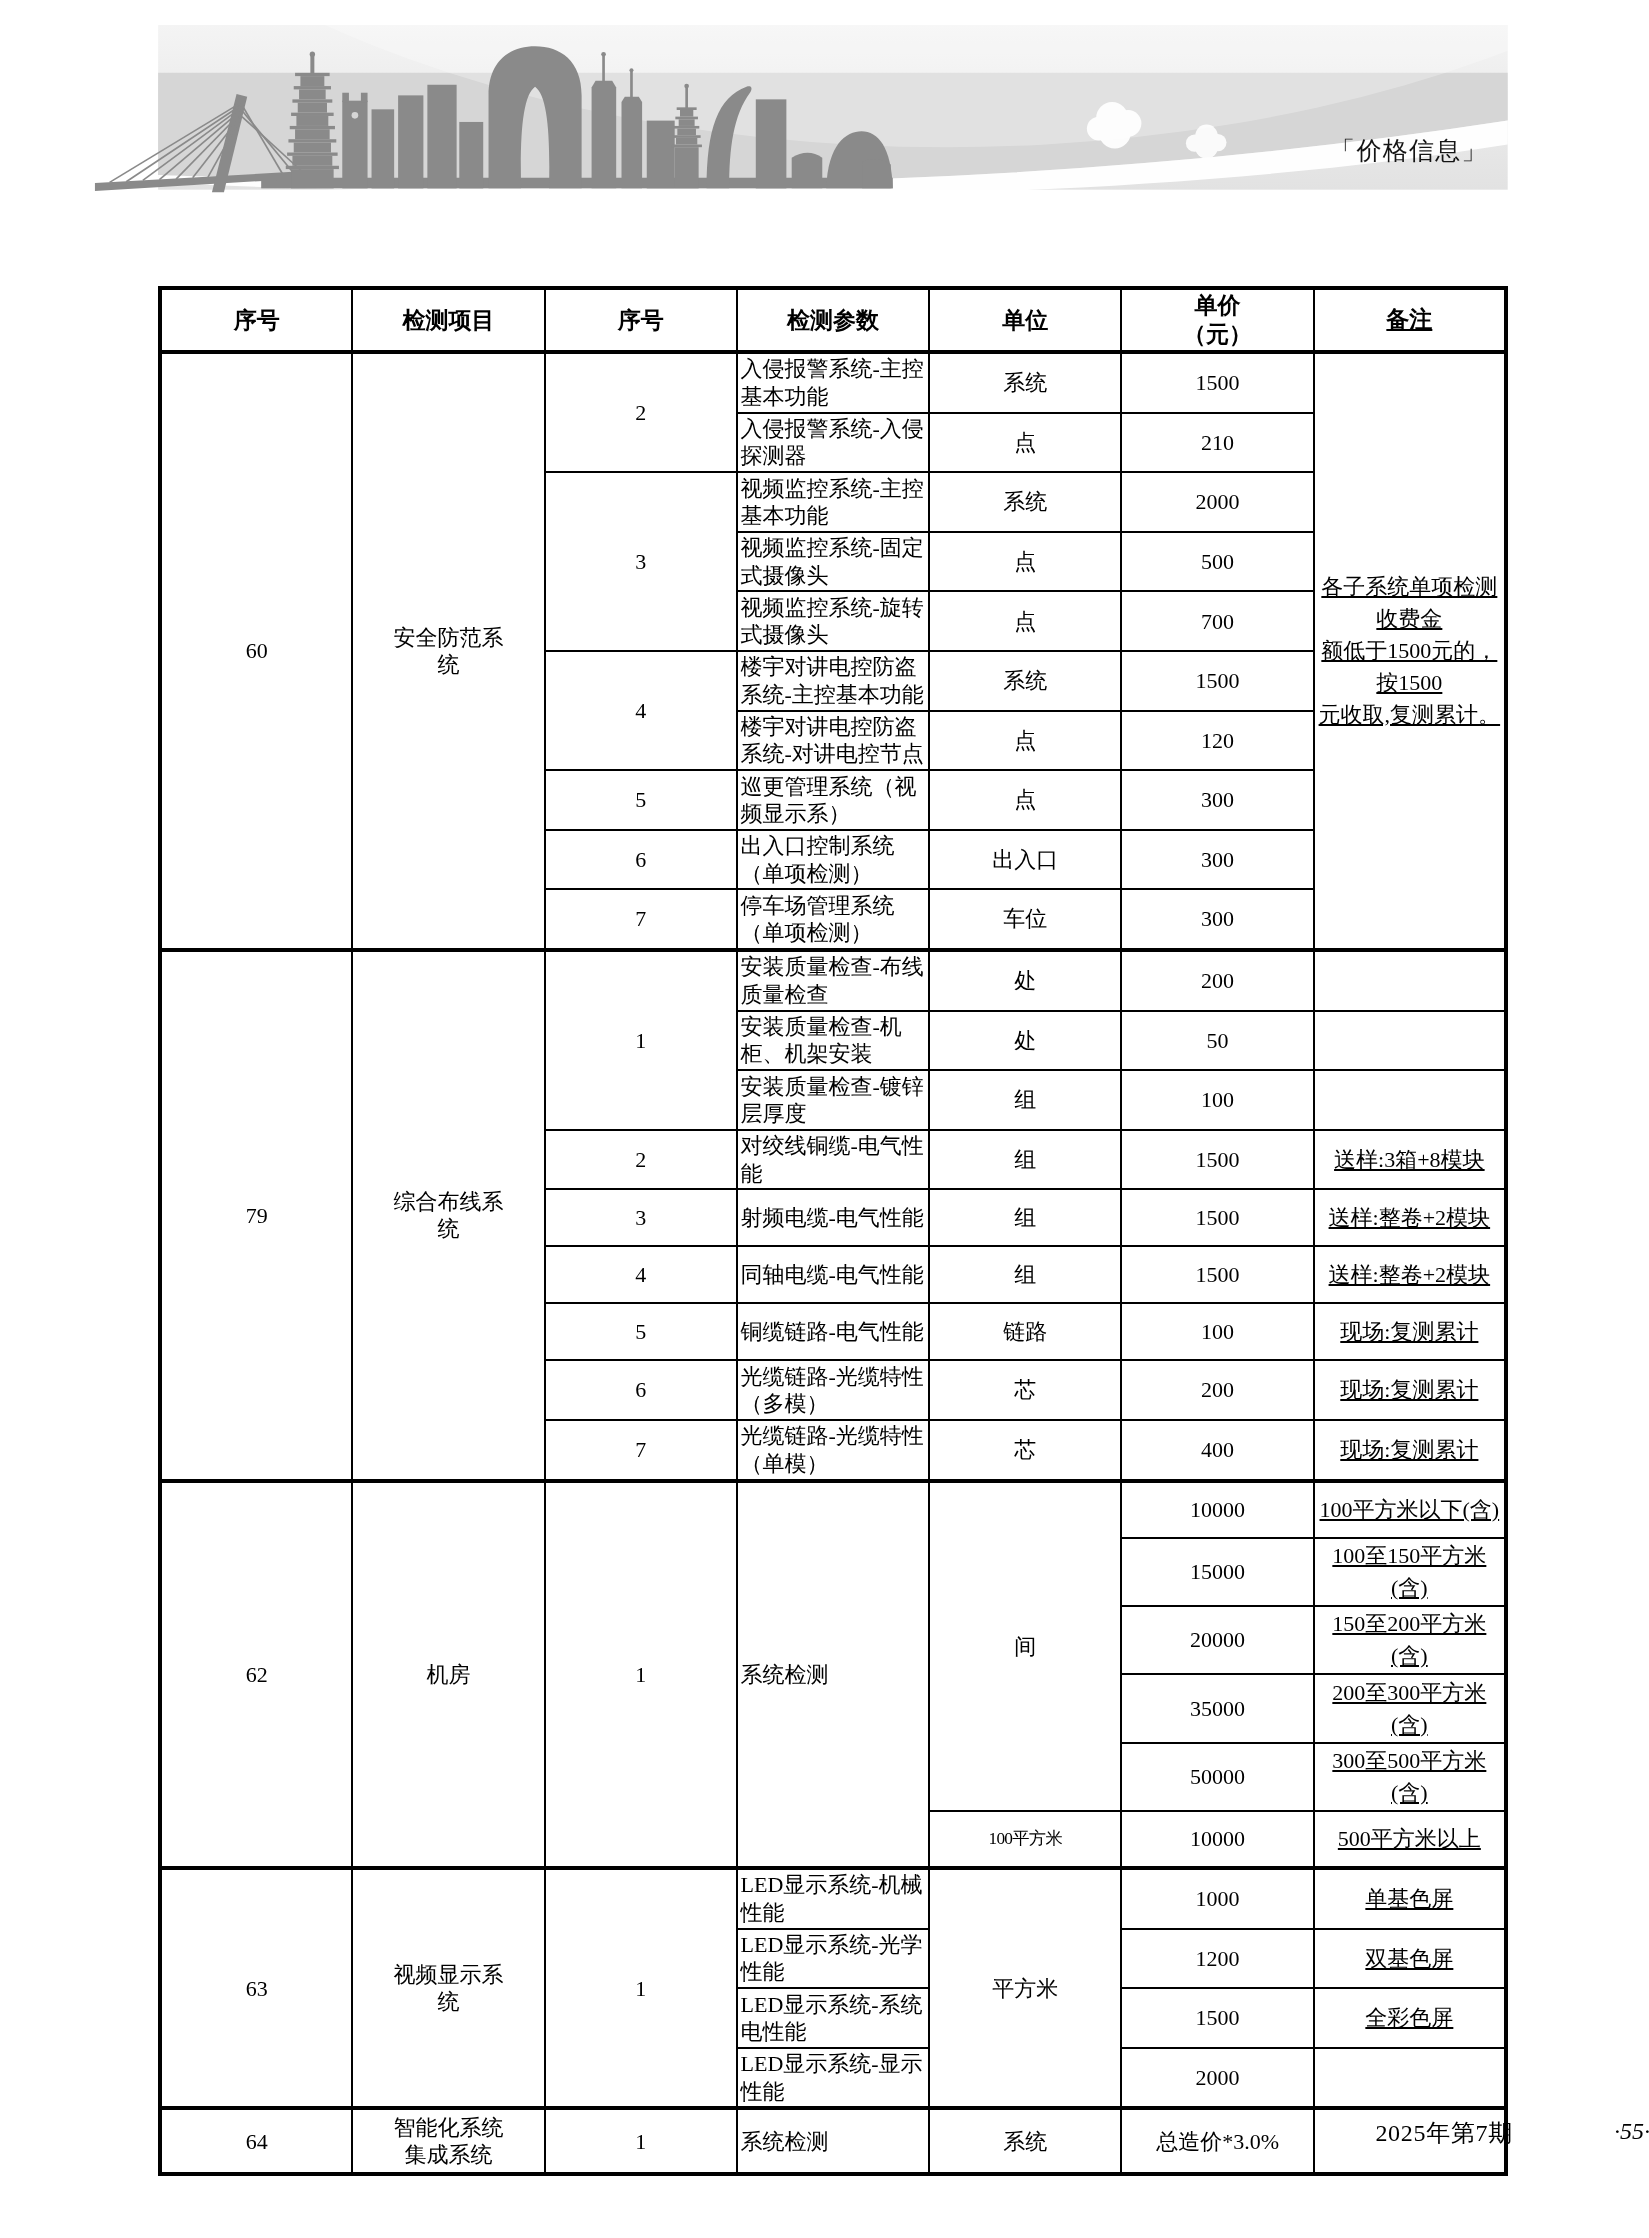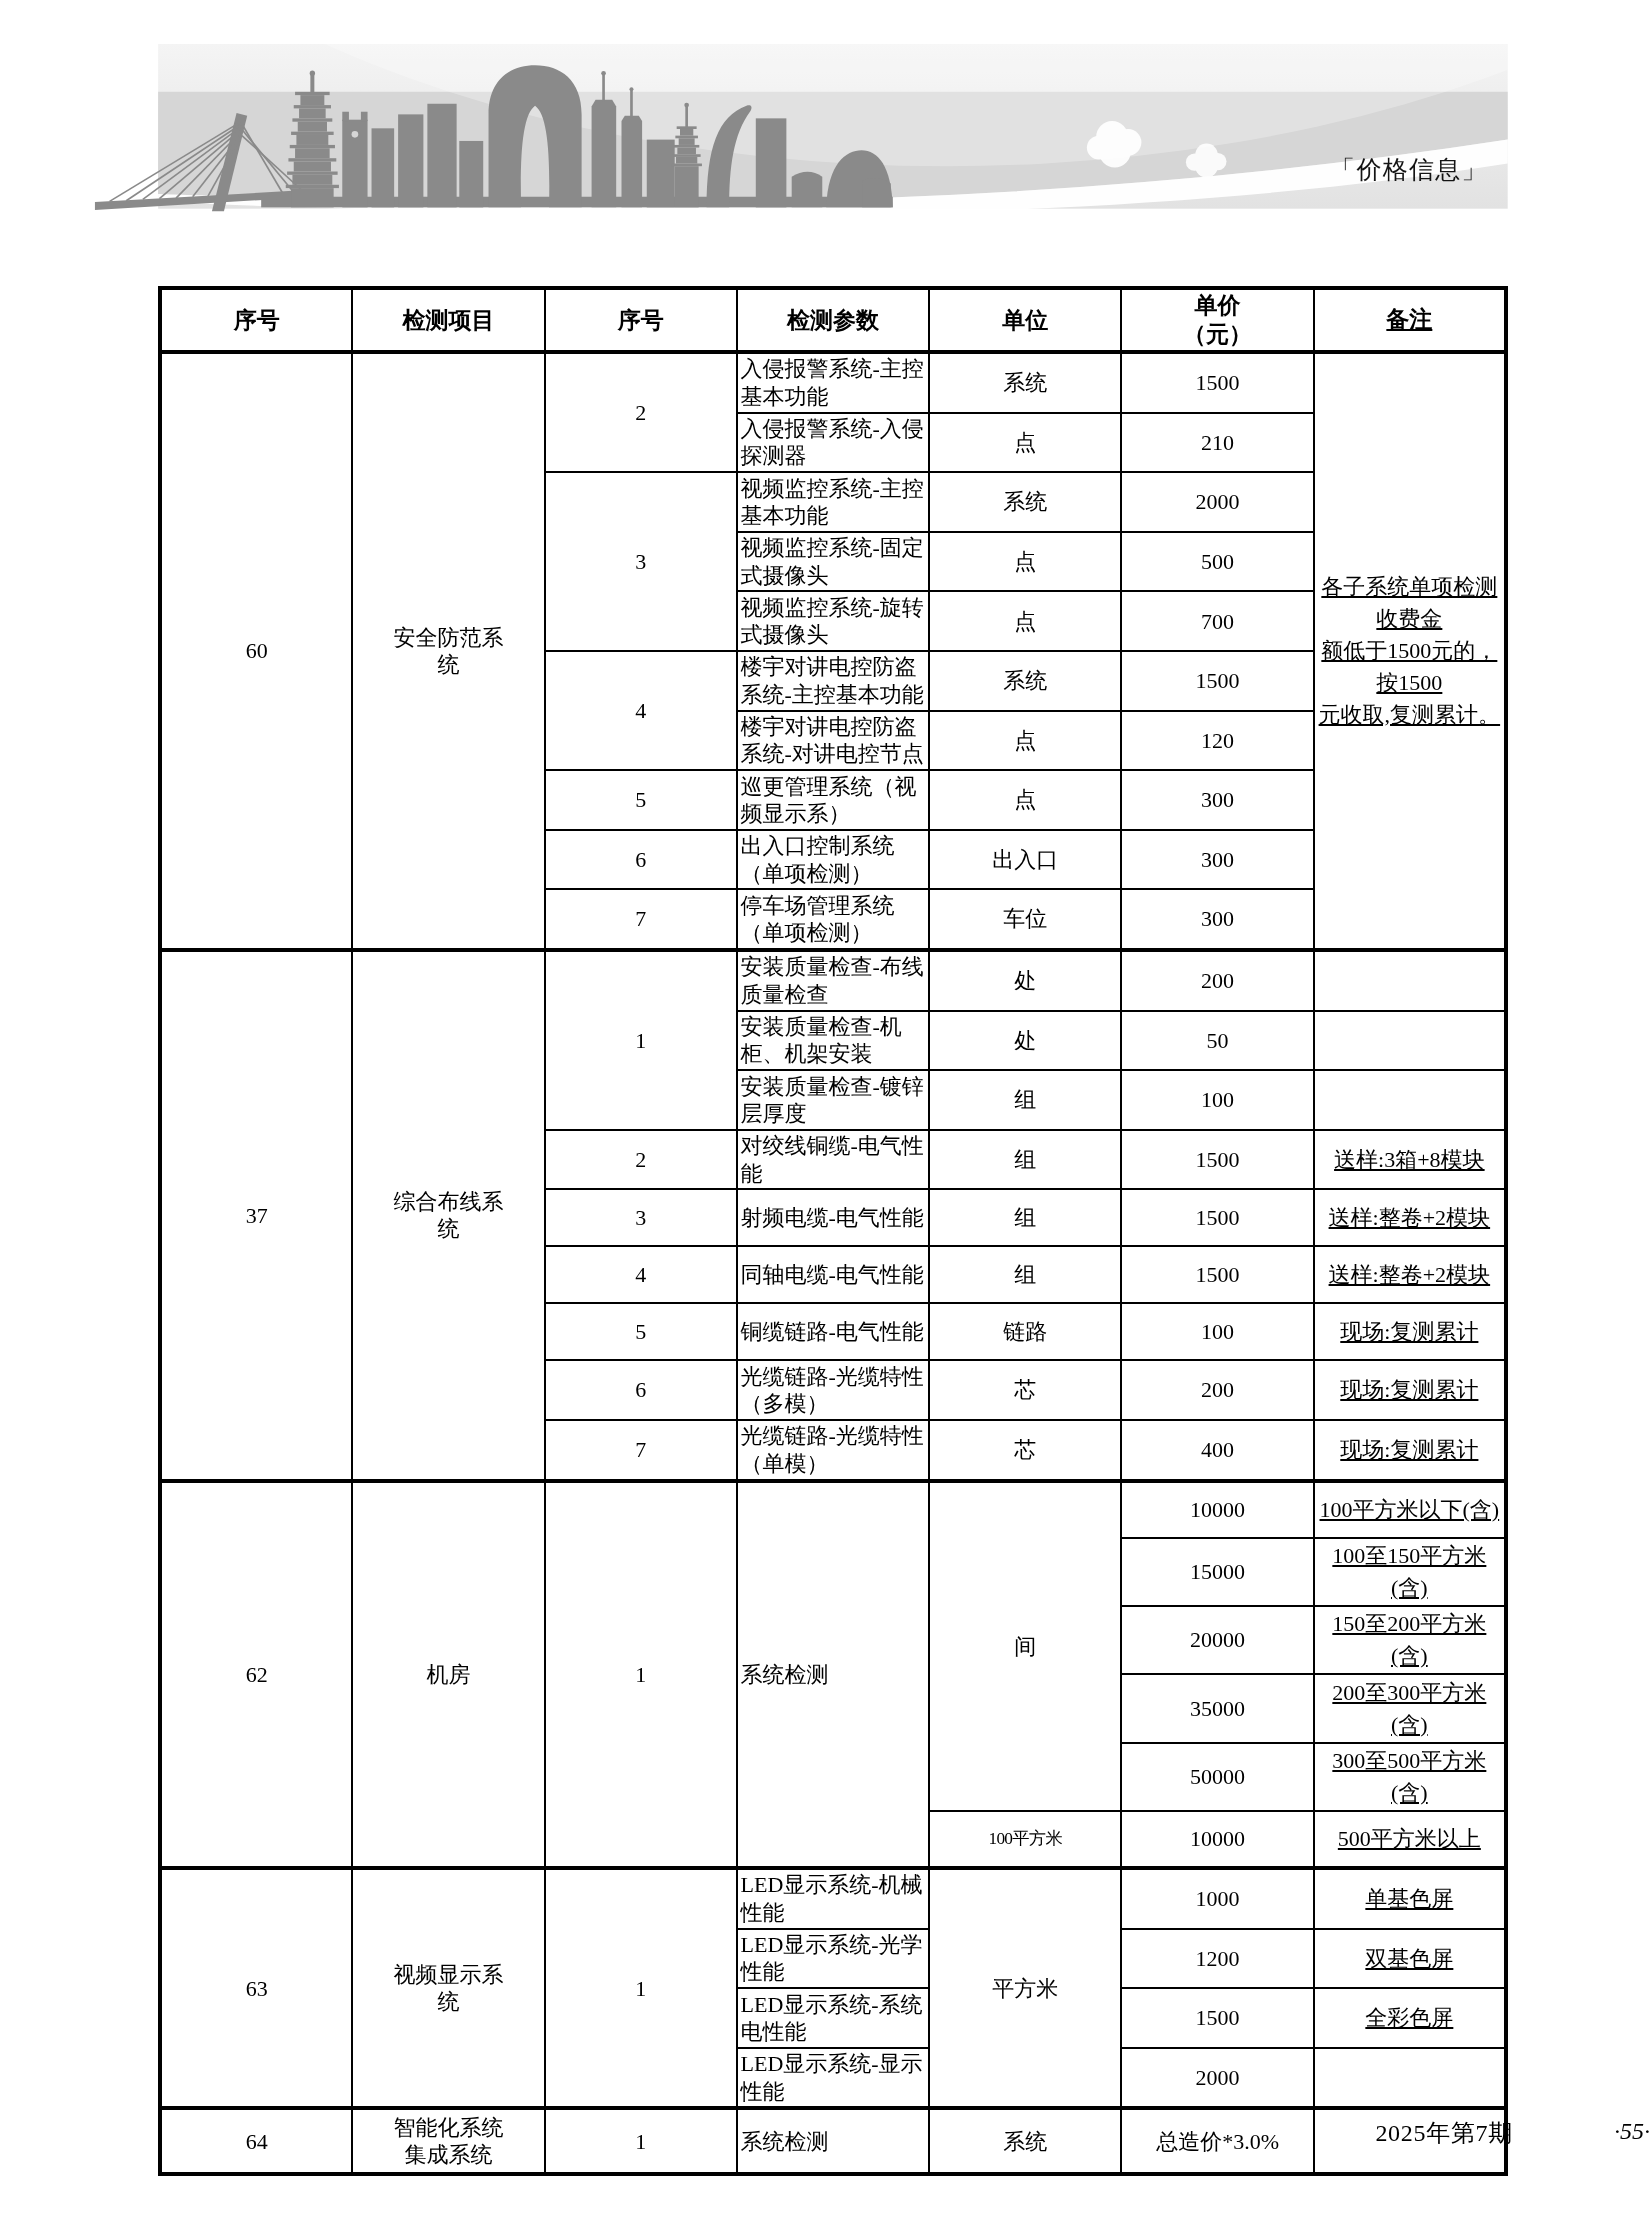--- a/index.html
+++ b/index.html
@@ -5,21 +5,21 @@
   html,body{margin:0;padding:0;background:#888;}
   #page{
     position:relative;
     width:1650px;height:2239px;
     background:#ffffff;
     font-family:"Liberation Serif","DejaVu Serif",serif;
     color:#000;
     overflow:hidden;
   }
   
-  #banner{position:absolute;left:83px;top:40px;width:1436px;height:174px;}
+  #banner{position:absolute;left:83px;top:21px;width:1436px;height:174px;}
   #banner svg{display:block;width:100%;height:100%;}
   #banner-title{
     position:absolute;left:1233px;top:113px;width:186px;
     text-align:center;font-size:25px;letter-spacing:1.3px;color:#141414;
     font-family:"Liberation Serif","DejaVu Serif",serif;
   }
   
   #price-table{
     position:absolute;left:158px;top:286px;
     width:1350px;
@@ -264,21 +264,21 @@
           <td class="c5">出入口</td>
           <td class="c6">300</td>
         </tr>
         <tr class="g60">
           <td class="c3">7</td>
           <td class="c4">停车场管理系统（单项检测）</td>
           <td class="c5">车位</td>
           <td class="c6">300</td>
         </tr>
         <tr class="g61 sec">
-          <td class="c1" rowspan="9">37</td>
+          <td class="c1" rowspan="9">79</td>
           <td class="c2" rowspan="9">综合布线系
 统</td>
           <td class="c3" rowspan="3">1</td>
           <td class="c4">安装质量检查-布线质量检查</td>
           <td class="c5">处</td>
           <td class="c6">200</td>
           <td class="c7"></td>
         </tr>
         <tr class="g61">
           <td class="c4">安装质量检查-机柜、机架安装</td>

